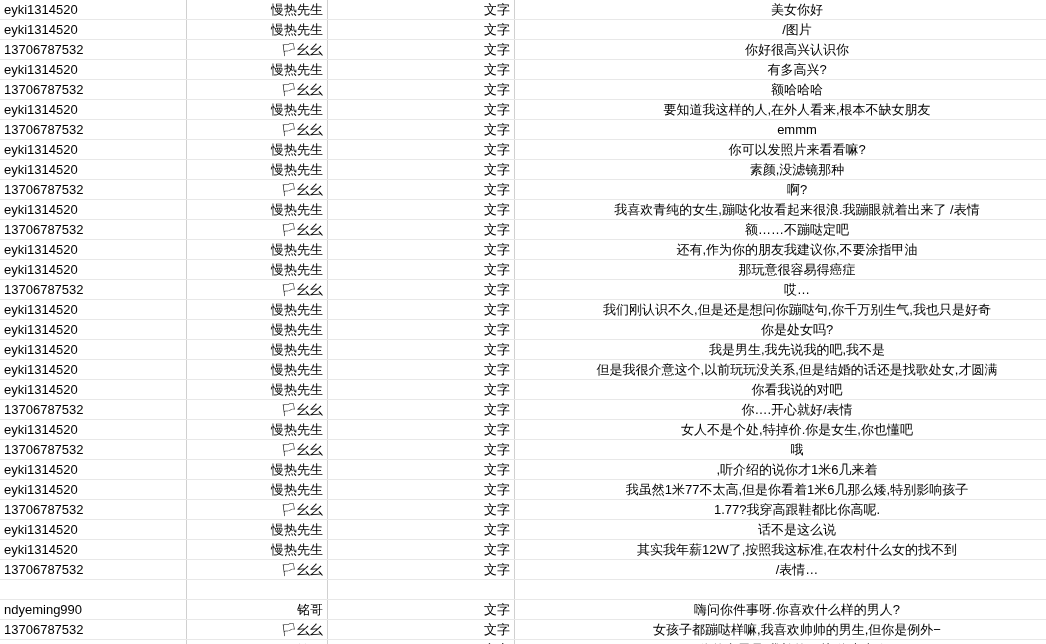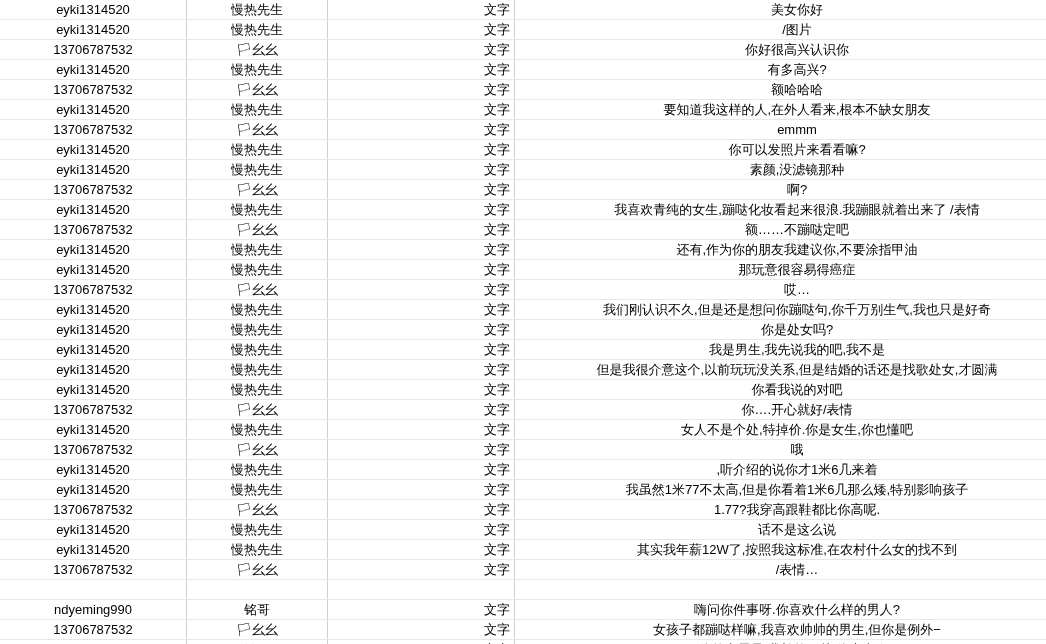--- a/index.html
+++ b/index.html
@@ -23,22 +23,22 @@
   .sheet td {
     border-right: 1px solid #d0d0d0;
     border-bottom: 1px solid #e8e8e8;
     height: 19px;
     line-height: 19px;
     padding: 0 4px;
     overflow: hidden;
     white-space: nowrap;
     font-size: 13px;
   }
-  .c-account { width: 178px; text-align: center; }
-  .c-nick    { width: 132px; text-align: center; }
+  .c-account { width: 178px; }
+  .c-nick    { width: 132px; text-align: right; }
   .c-type    { width: 178px; text-align: right; }
   .c-content { width: 556px; text-align: center; }
   .sheet tr.blank td {
     border-bottom: 1px solid #e8e8e8;
   }
   .sheet tr.blank td.c-account,
   .sheet tr.blank td.c-nick,
   .sheet tr.blank td.c-type,
   .sheet tr.blank td.c-content { color: transparent; }
   .nick-glyph {

